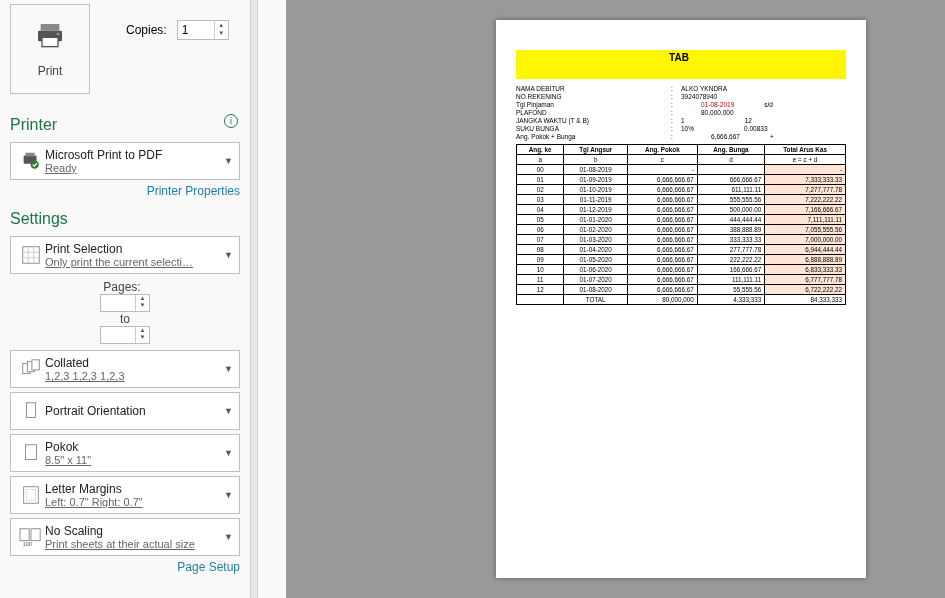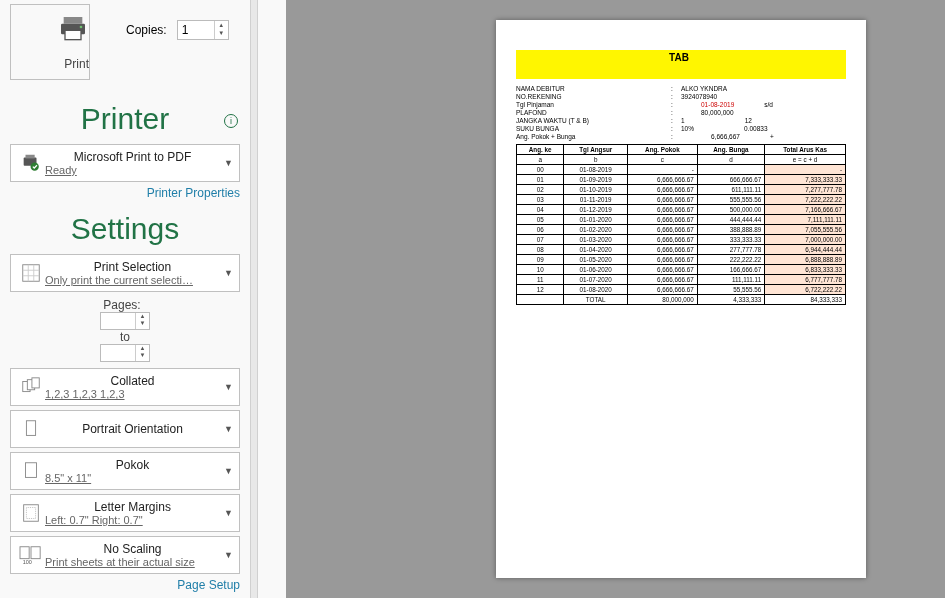--- a/index.html
+++ b/index.html
@@ -3,39 +3,39 @@
 <meta charset="utf-8">
 <style>
   * { box-sizing: border-box; margin: 0; padding: 0; font-family: "Segoe UI", Arial, sans-serif; }
   body { background: #f3f3f3; width: 945px; height: 598px; overflow: hidden; position: relative; }
   .layout { display: flex; height: 100%; }
   .leftcol { width: 250px; padding: 0 10px; background: #f9f9f9; position: relative; }
   .divider { width: 8px; background: #e8e8e8; border-left: 1px solid #d0d0d0; border-right: 1px solid #d0d0d0; }
   .midcol { width: 28px; background: #f9f9f9; }
   .rightcol { flex: 1; background: #999; display: flex; align-items: flex-start; justify-content: flex-start; padding-left: 210px; }
 
-  .print-box { border: 1px solid #c0c0c0; width: 80px; height: 76px; display: flex; flex-direction: column; align-items: flex-end; justify-content: center; margin-top: 4px; cursor: pointer; }
+  .print-box { border: 1px solid #c0c0c0; width: 80px; height: 90px; display: flex; flex-direction: column; align-items: center; justify-content: center; margin-top: 4px; cursor: pointer; }
   .print-box svg { width: 32px; height: 32px; }
   .print-box span { font-size: 12px; color: #444; margin-top: 12px; }
 
   .copies-row { position: absolute; left: 126px; top: 20px; display: flex; align-items: center; }
   .copies-row label { font-size: 12px; margin-right: 10px; }
   .spin { display: flex; border: 1px solid #bbb; background: #fff; }
   .spin input { width: 36px; border: none; font-size: 12px; padding: 2px 4px; }
   .spin .arrows { width: 14px; display: flex; flex-direction: column; border-left: 1px solid #ccc; }
   .spin .arrows span { font-size: 6px; line-height: 8px; text-align: center; cursor: pointer; color: #555; }
 
-  .section-h { color: #217346; font-size: 30px; font-weight: 400; margin-top: 26px; margin-bottom: 8px; text-align: center; }
+  .section-h { color: #217346; font-size: 16px; font-weight: 400; margin-top: 26px; margin-bottom: 8px; }
   .printer-row .section-h { margin-top: 22px; }
   .info-circle { position: absolute; right: 12px; top: 114px; width: 14px; height: 14px; border: 1px solid #217346; border-radius: 50%; font-size: 9px; color: #217346; text-align: center; line-height: 12px; cursor: pointer; }
 
   .dd { border: 1px solid #c0c0c0; background: #fff; display: flex; align-items: center; padding: 4px 6px; margin-bottom: 4px; cursor: pointer; position: relative; min-height: 38px; }
   .dd .dd-icon { width: 28px; display: flex; align-items: center; justify-content: center; }
   .dd .dd-body { flex: 1; overflow: hidden; }
-  .dd .dd-title { font-size: 12px; color: #222; white-space: nowrap; overflow: hidden; text-overflow: ellipsis; text-align: center; }
+  .dd .dd-title { font-size: 12px; color: #222; white-space: nowrap; overflow: hidden; text-overflow: ellipsis; }
   .dd .dd-sub { font-size: 11px; color: #666; white-space: nowrap; overflow: hidden; text-overflow: ellipsis; text-decoration: underline; }
   .dd .caret { font-size: 9px; color: #555; margin-left: 4px; }
 
   .link-right { font-size: 12px; color: #2b579a; text-align: right; cursor: pointer; margin: 4px 0 12px 0; }
   .link-right.cyanish { color: #1f7ea8; }
 
   .pages-row { display: flex; align-items: center; margin: 6px 0; flex-direction: column; }
   .pages-row label { font-size: 12px; color: #444; margin-right: 6px; }
   .pages-row .to { font-size: 12px; color: #444; margin: 0 6px; }
   .pages-spin { display:flex; border:1px solid #bbb; background:#fff; width:50px; }

